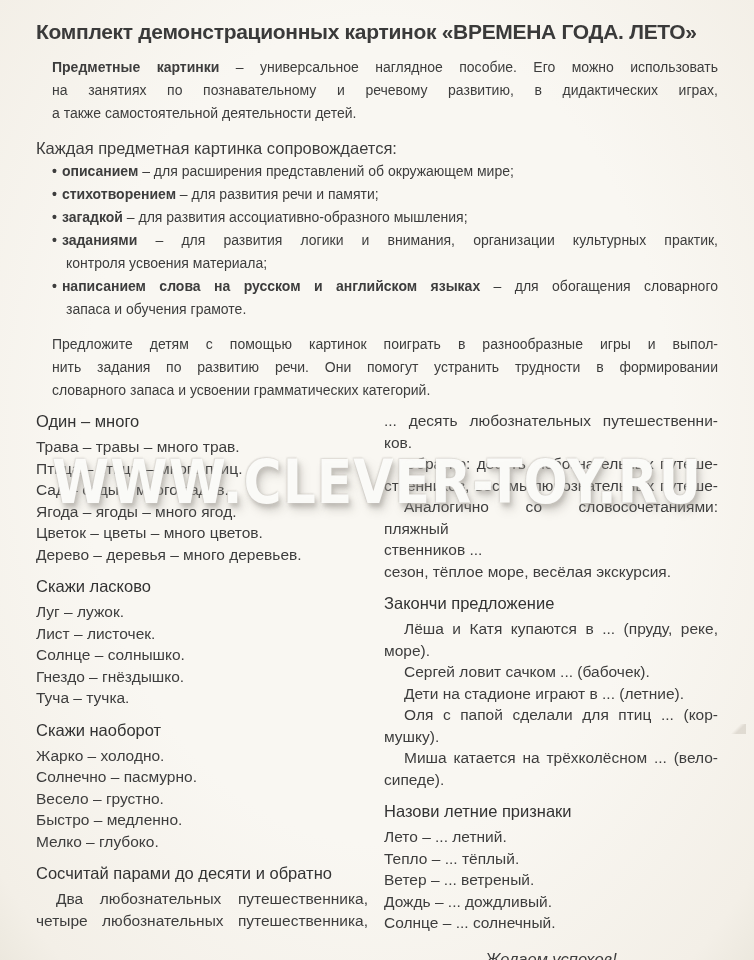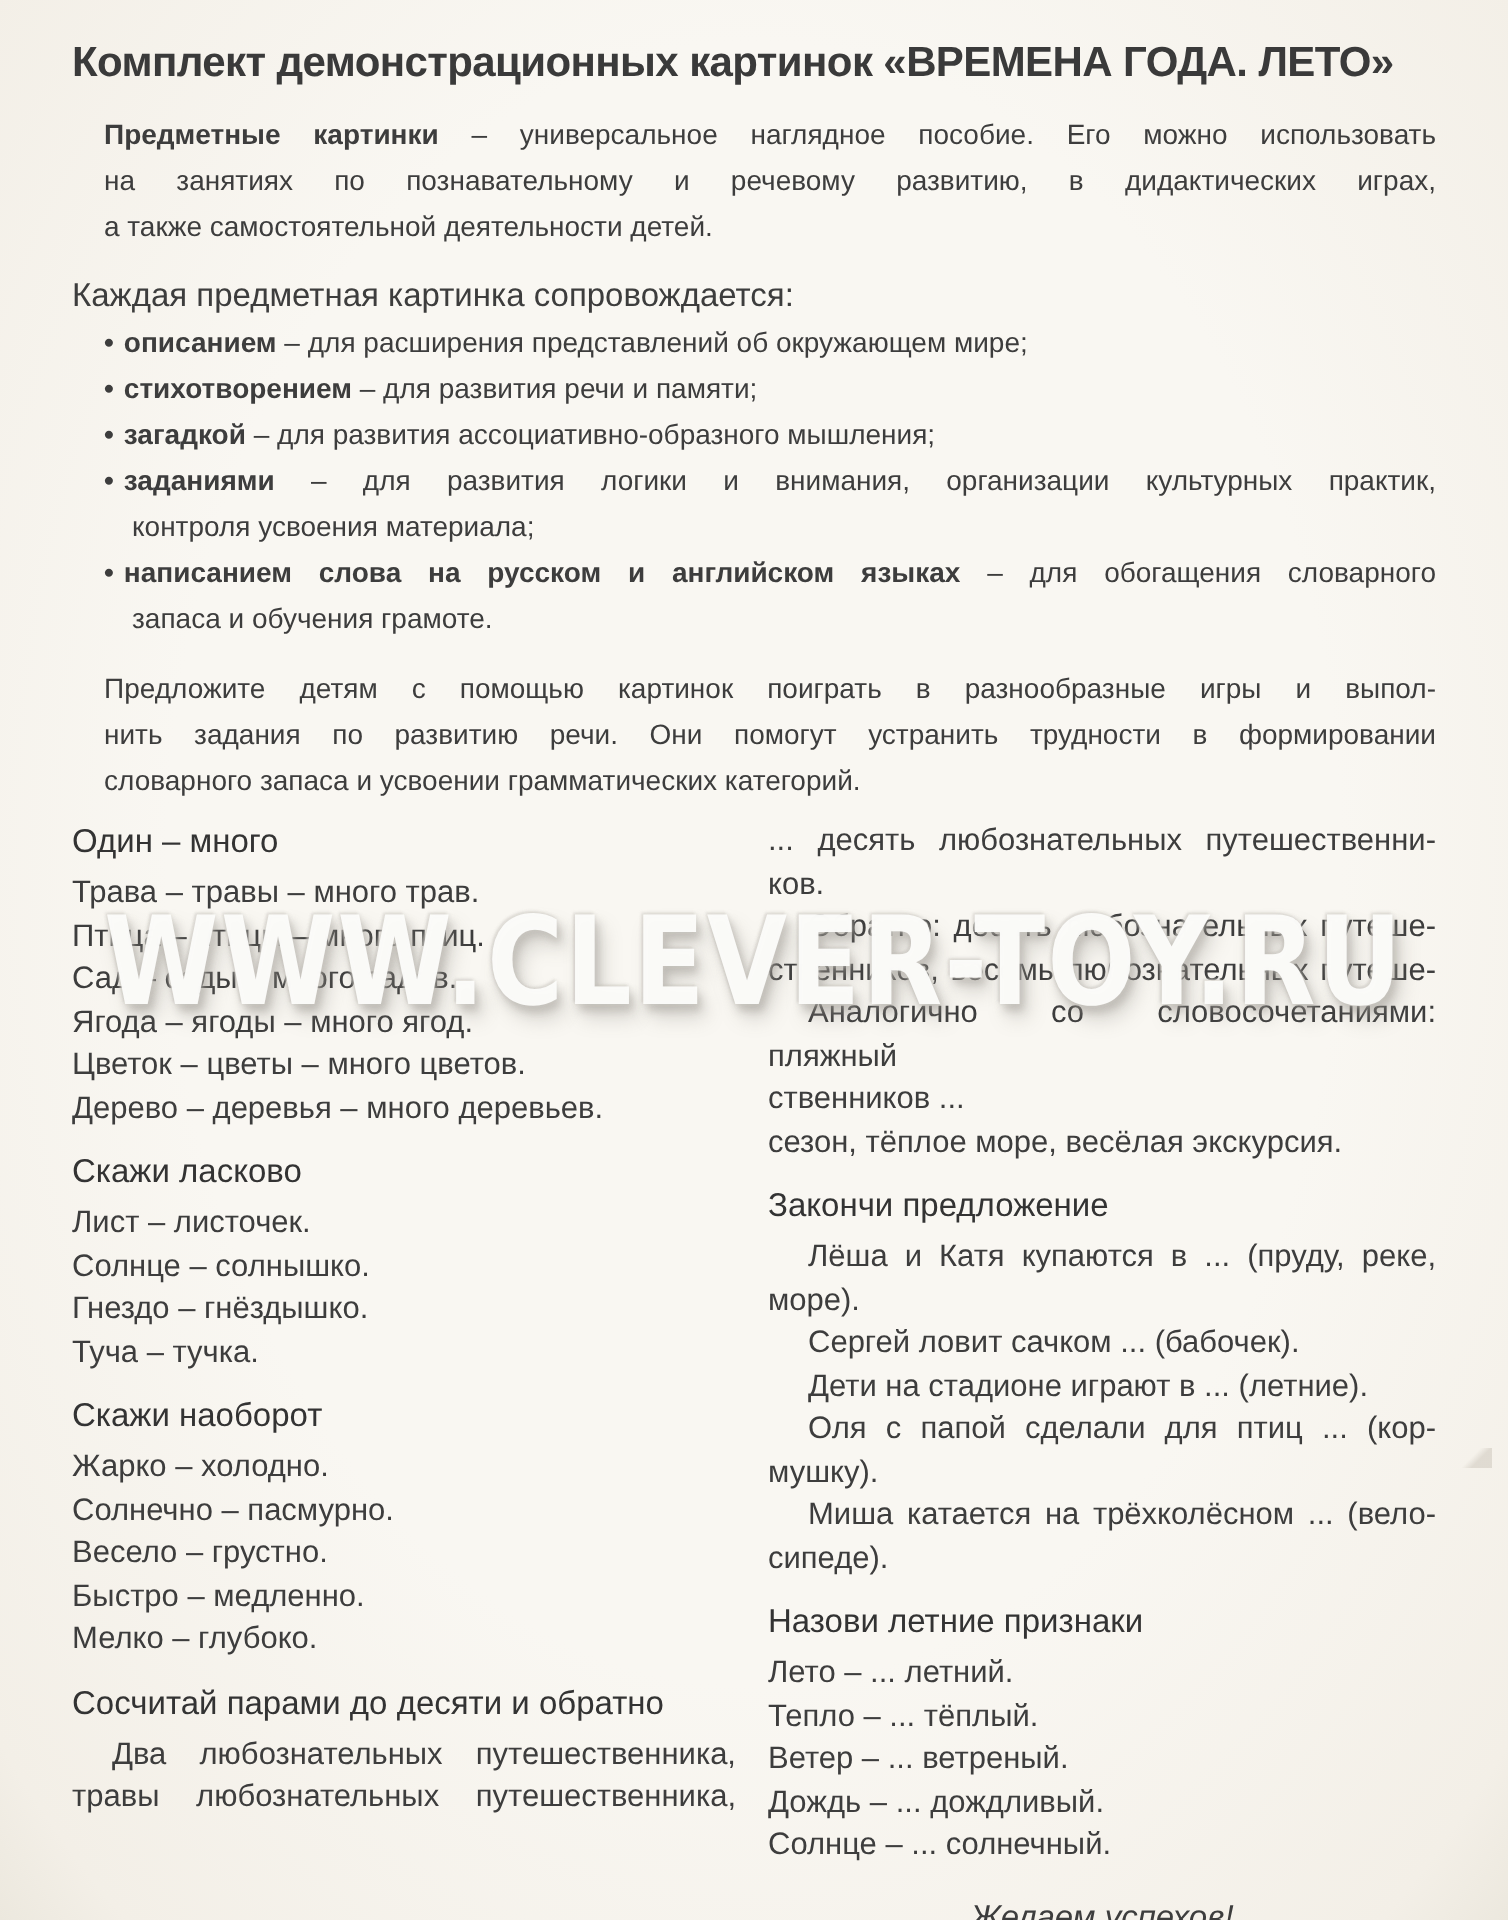--- a/index.html
+++ b/index.html
@@ -91,37 +91,38 @@
           <div class="sec-h">Один – много</div>
           <div class="ln"><span>Трава – травы – много трав.</span></div>
           <div class="ln"><span>Птица – птицы – много птиц.</span></div>
           <div class="ln"><span>Сад – сады – много садов.</span></div>
           <div class="ln"><span>Ягода – ягоды – много ягод.</span></div>
           <div class="ln"><span>Цветок – цветы – много цветов.</span></div>
           <div class="ln"><span>Дерево – деревья – много деревьев.</span></div>
         </div>
         <div class="section">
           <div class="sec-h">Скажи ласково</div>
+          <div class="ln"><span>Луг – лужок.</span></div>
           <div class="ln"><span>Лист – листочек.</span></div>
           <div class="ln"><span>Солнце – солнышко.</span></div>
           <div class="ln"><span>Гнездо – гнёздышко.</span></div>
           <div class="ln"><span>Туча – тучка.</span></div>
         </div>
         <div class="section">
           <div class="sec-h">Скажи наоборот</div>
           <div class="ln"><span>Жарко – холодно.</span></div>
           <div class="ln"><span>Солнечно – пасмурно.</span></div>
           <div class="ln"><span>Весело – грустно.</span></div>
           <div class="ln"><span>Быстро – медленно.</span></div>
           <div class="ln"><span>Мелко – глубоко.</span></div>
         </div>
         <div class="section">
           <div class="sec-h">Сосчитай парами до десяти и обратно</div>
           <div class="ln just ind"><span>Два любознательных путешественника,</span></div>
-          <div class="ln just"><span>травы любознательных путешественника,</span></div>
+          <div class="ln just"><span>четыре любознательных путешественника,</span></div>
         </div>
       </div>
     <div class="col col-right">
       <div id="right-blocks">
           <div class="section first">
             <div class="ln just"><span>... десять любознательных путешественни-</span></div>
             <div class="ln"><span>ков.</span></div>
             <div class="ln just ind"><span>Обратно: десять любознательных путеше-</span></div>
             <div class="ln just"><span>ственников, восемь любознательных путеше-</span></div>
             <div class="ln just ind"><span>Аналогично со словосочетаниями: пляжный</span></div>

